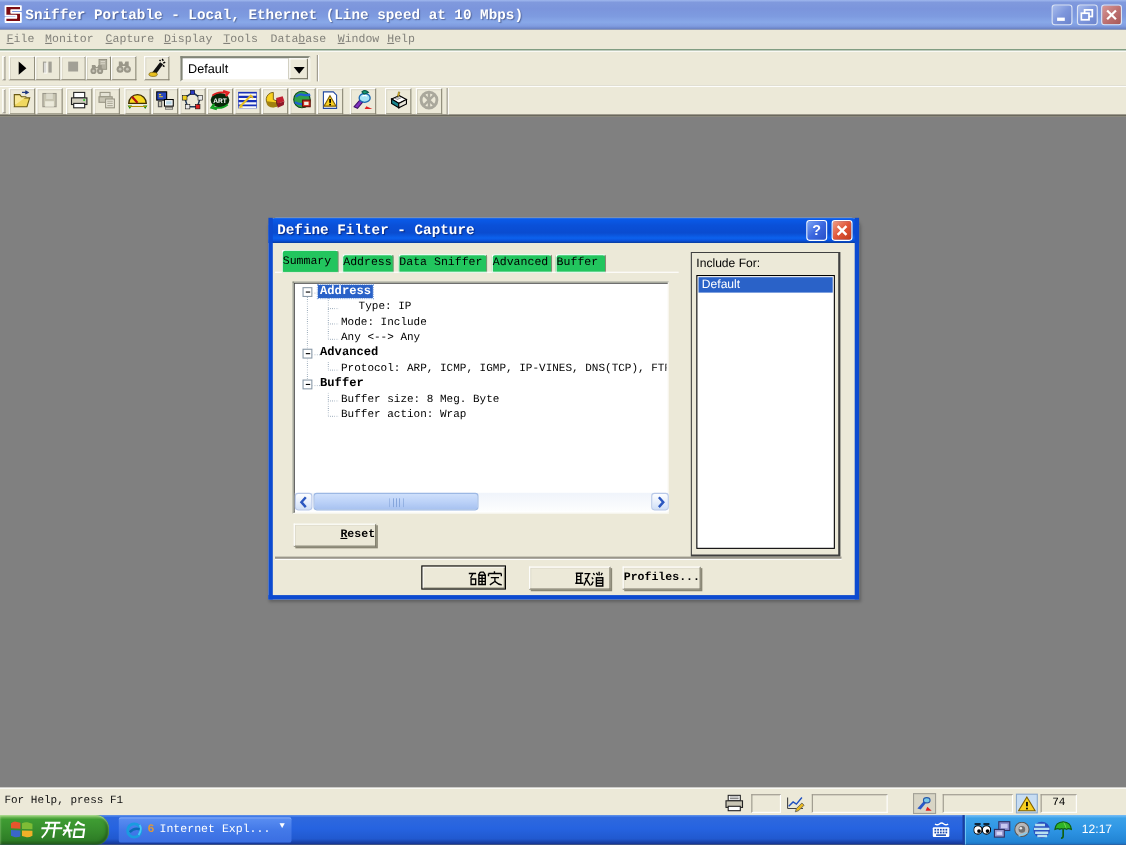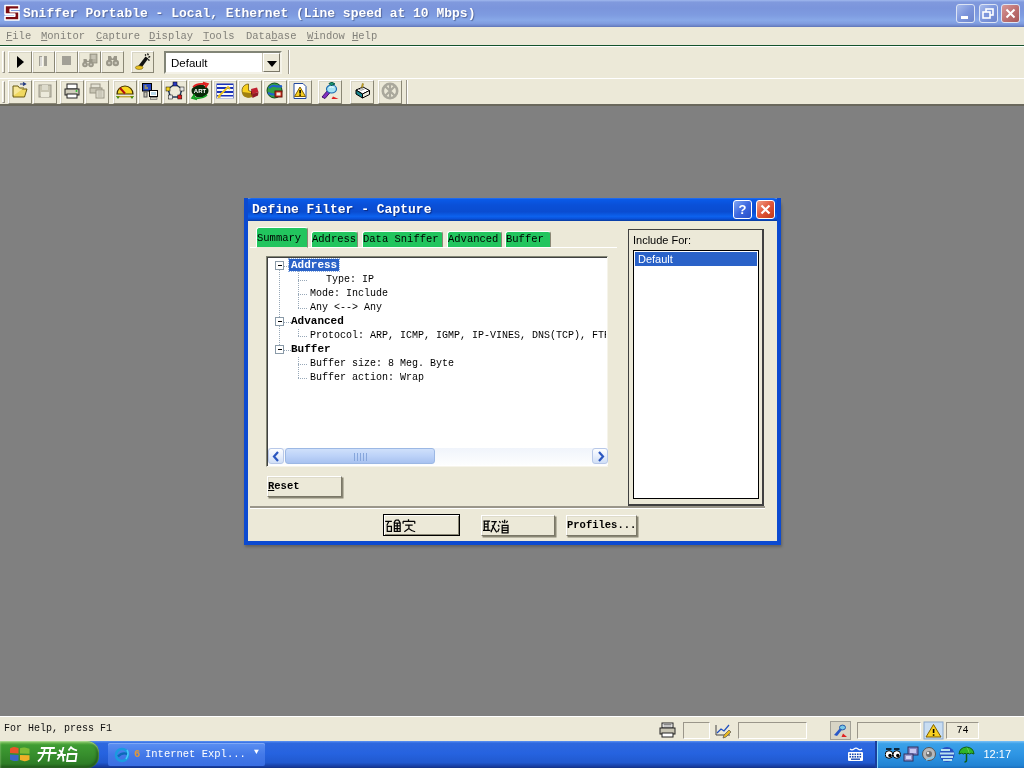--- a/index.html
+++ b/index.html
@@ -71,21 +71,21 @@
   
   .tab { position:absolute; background:#22c55e; border:1px solid; border-color:#fff #8a8775 transparent #fff; border-radius:3px 3px 0 0; font:10.5px/18px "Liberation Mono",monospace; color:#000; text-align:left; }
   
   #treebox { position:absolute; left:22px; top:58px; width:342px; height:211px; background:#fff; border:1px solid; border-color:#838675 #f6f4ea #f6f4ea #838675; box-shadow:inset 1px 1px 0 #404040; }
   
   #setframe { position:absolute; left:384px; top:31px; width:136px; height:277px; border:1px solid #404040; border-width:1px 2px 2px 1px; }
   #setlabel { position:absolute; left:389px; top:36px; font:11px "Liberation Sans",sans-serif; color:#000; }
   #setlist { position:absolute; left:389px; top:52px; width:126px; height:249px; background:#fff; border:1px solid #000; }
   #setlist .sel { margin:1px; height:14px; background:#2a62c8; color:#fff; font:11px/14px "Liberation Sans",sans-serif; padding-left:3px; }
 
-  .btn { position:absolute; background:#ece9d8; border:1px solid; border-color:#fff #7a7767 #7a7767 #fff; box-shadow:1px 1px 0 #dedbcb inset, 1.5px 1.5px 0 #8a8775; font:bold 10.5px "Liberation Mono",monospace; text-align:left; color:#000; }
+  .btn { position:absolute; background:#ece9d8; border:1px solid; border-color:#fff #7a7767 #7a7767 #fff; box-shadow:1px 1px 0 #dedbcb inset, 1.5px 1.5px 0 #8a8775; font:bold 10.5px "Liberation Mono",monospace; text-align:right; color:#000; }
 
   
   #hscroll { position:absolute; left:1px; bottom:1px; width:340px; height:17px; background:linear-gradient(180deg,#f0f4fb,#fdfefe); }
   .sarrow { position:absolute; top:0; width:16px; height:16px; border:1px solid #b8c8e8; border-radius:3px; background:linear-gradient(180deg,#fdfeff 0%,#e8effc 50%,#d0dff6 100%); }
   .sarrow svg { display:block; margin:0 auto; }
   #sthumb { position:absolute; left:17px; top:0; width:150px; height:16px; border:1px solid #9cb8e4; border-radius:3px; background:linear-gradient(180deg,#cfe0fb 0%,#bcd2f8 50%,#a8c2f0 100%); }
   #sthumb:after { content:""; position:absolute; left:68px; top:4px; width:13px; height:8px;
     background:repeating-linear-gradient(90deg,#86a6dc 0 1px,transparent 1px 3px); }
 
   

